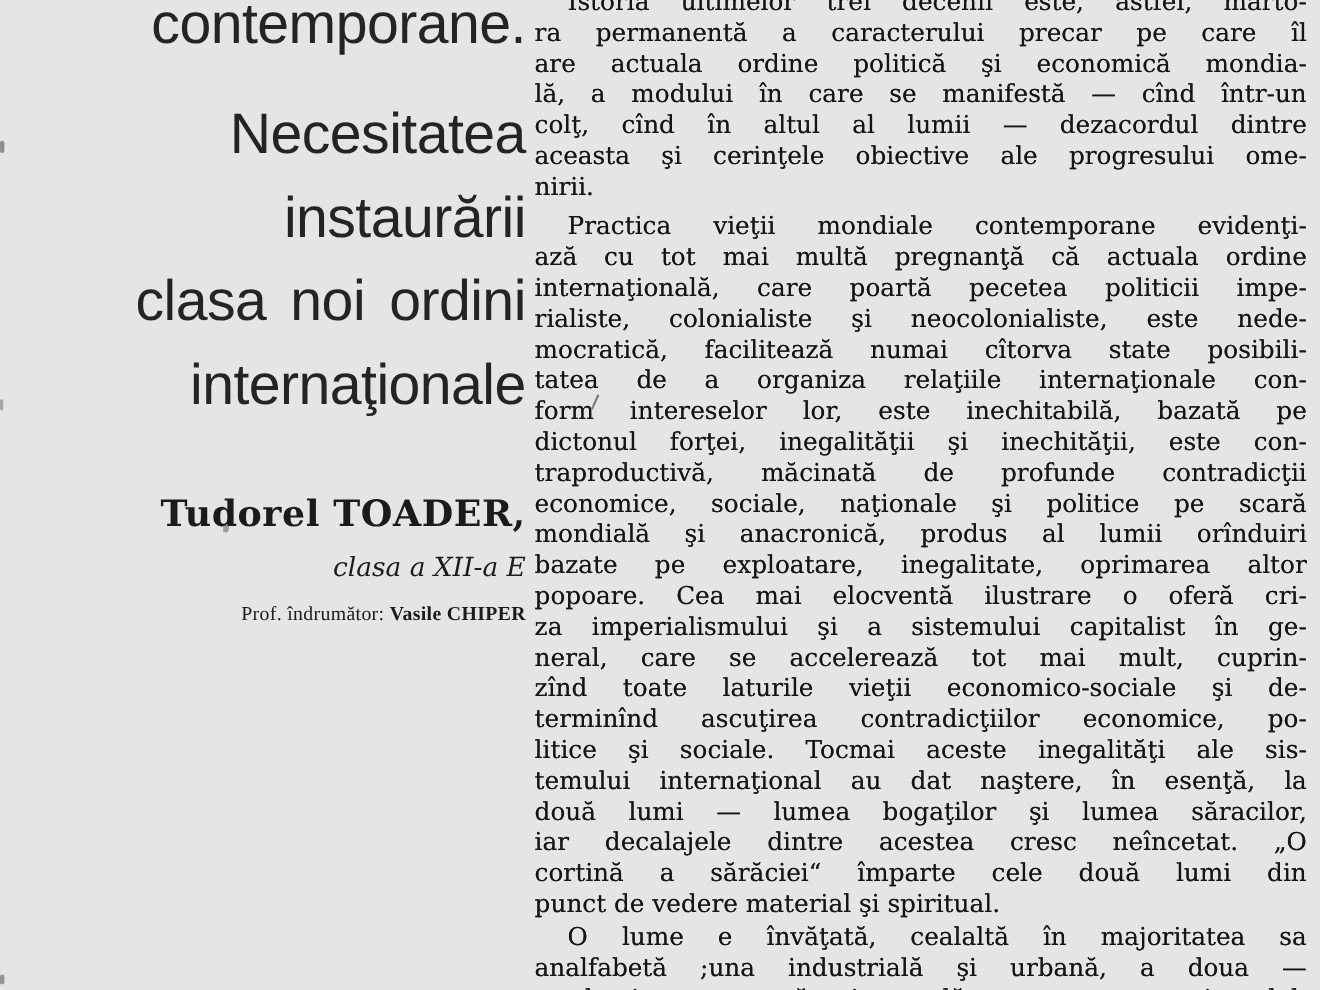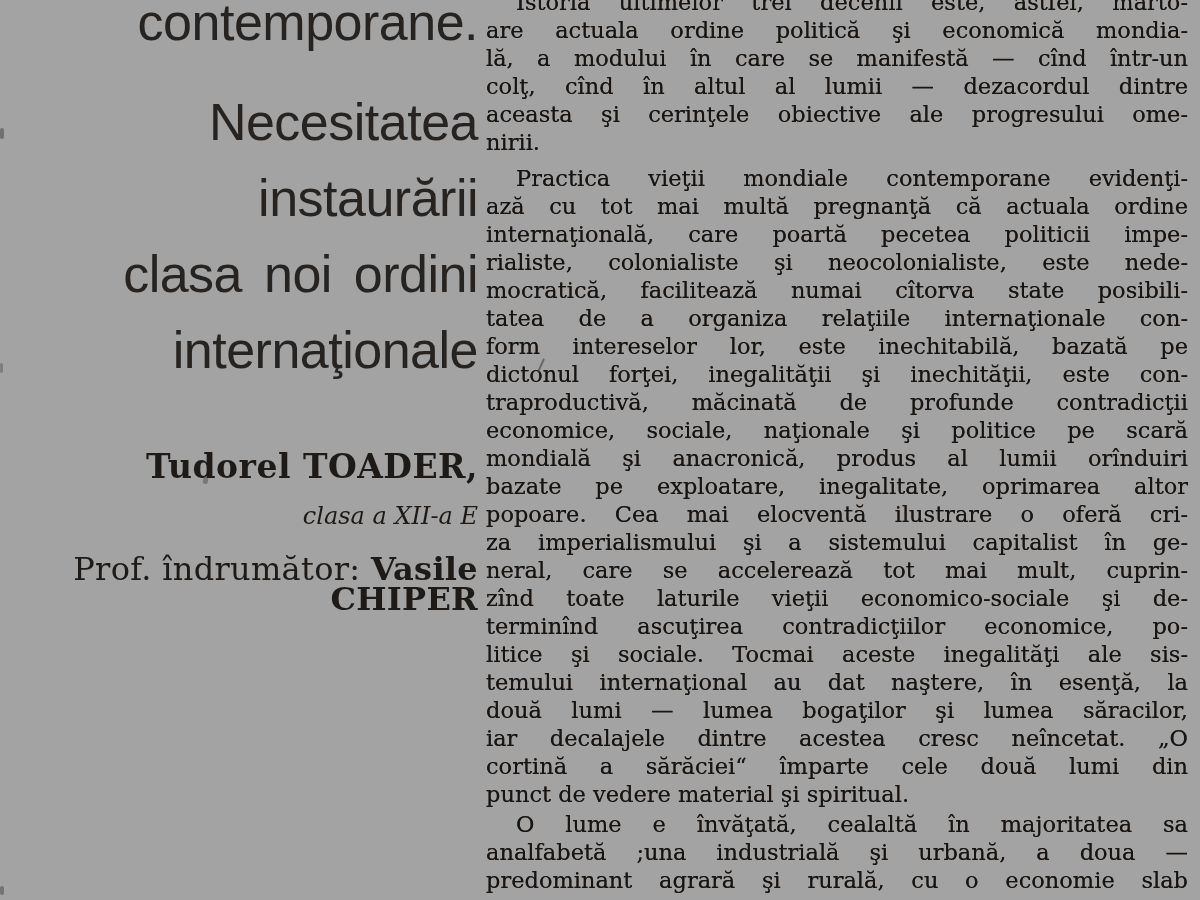--- a/index.html
+++ b/index.html
@@ -1,39 +1,39 @@
 <!DOCTYPE html>
 <html><head>
 <meta charset="utf-8">
 <style>
   html,body{margin:0;padding:0;}
   body{
     width:1200px;height:900px;overflow:hidden;position:relative;
     background:#fcfcfa;
     font-family:"DejaVu Serif", serif;
   }
-  .page{position:absolute;left:0;top:0;width:1200px;height:900px;overflow:hidden;background:#a3a3a3;color:#1b1815;}
+  .page{position:absolute;left:0;top:0;width:1200px;height:900px;overflow:hidden;background:#e5e5e5;color:#1b1815;}
 
   
   .title-block{
     position:absolute;left:40px;top:-16px;width:438px;
     font-family:"Liberation Sans", sans-serif;
     font-weight:400;color:#262320;
     font-size:52px;line-height:76px;letter-spacing:-0.5px;
     text-align:right;
   }
   .tline{white-space:nowrap;}
   .tline:nth-child(2){margin-top:24px;text-align:right;}
   .tline:nth-child(4){word-spacing:8px;}
 
   
   .byline{position:absolute;left:40px;top:452px;width:438px;text-align:right;color:#1d1a17;}
   .byline .name{font-size:33px;line-height:30px;font-weight:bold;letter-spacing:0.5px;}
   .byline .cls{font-size:24px;line-height:28px;margin-top:20px;font-style:italic;}
-  .byline .advisor{font-size:32px;line-height:30px;margin-top:24px;letter-spacing:0.3px;}
+  .byline .advisor{font-size:18px;line-height:30px;margin-top:13px;letter-spacing:0.3px;font-family:Liberation Serif, serif;}
   .byline .advisor b{font-weight:bold;}
 
   
   .body-col{
     position:absolute;left:486px;top:-12px;width:702px;
     font-size:22.5px;line-height:28px;color:#171411;
     text-shadow:0 0 0.5px rgba(25,20,15,.75);
   }
   .para{margin:0;}
   .para:nth-child(2){margin-top:8px;}
@@ -65,20 +65,21 @@
 
   <div class="byline">
     <div class="name">Tudorel TOADER,</div>
     <div class="cls">clasa a XII-a E</div>
     <div class="advisor"><span>Prof. îndrumător:</span> <b>Vasile CHIPER</b></div>
   </div>
 
   <div class="body-col">
       <div class="para">
         <div class="bline first">Istoria ultimelor trei decenii este, astfel, marto-</div>
+        <div class="bline">ra permanentă a caracterului precar pe care îl</div>
         <div class="bline">are actuala ordine politică şi economică mondia-</div>
         <div class="bline">lă, a modului în care se manifestă — cînd într-un</div>
         <div class="bline">colţ, cînd în altul al lumii — dezacordul dintre</div>
         <div class="bline">aceasta şi cerinţele obiective ale progresului ome-</div>
         <div class="bline last">nirii.</div>
       </div>
       <div class="para">
         <div class="bline first">Practica vieţii mondiale contemporane evidenţi-</div>
         <div class="bline">ază cu tot mai multă pregnanţă că actuala ordine</div>
         <div class="bline">internaţională, care poartă pecetea politicii impe-</div>

